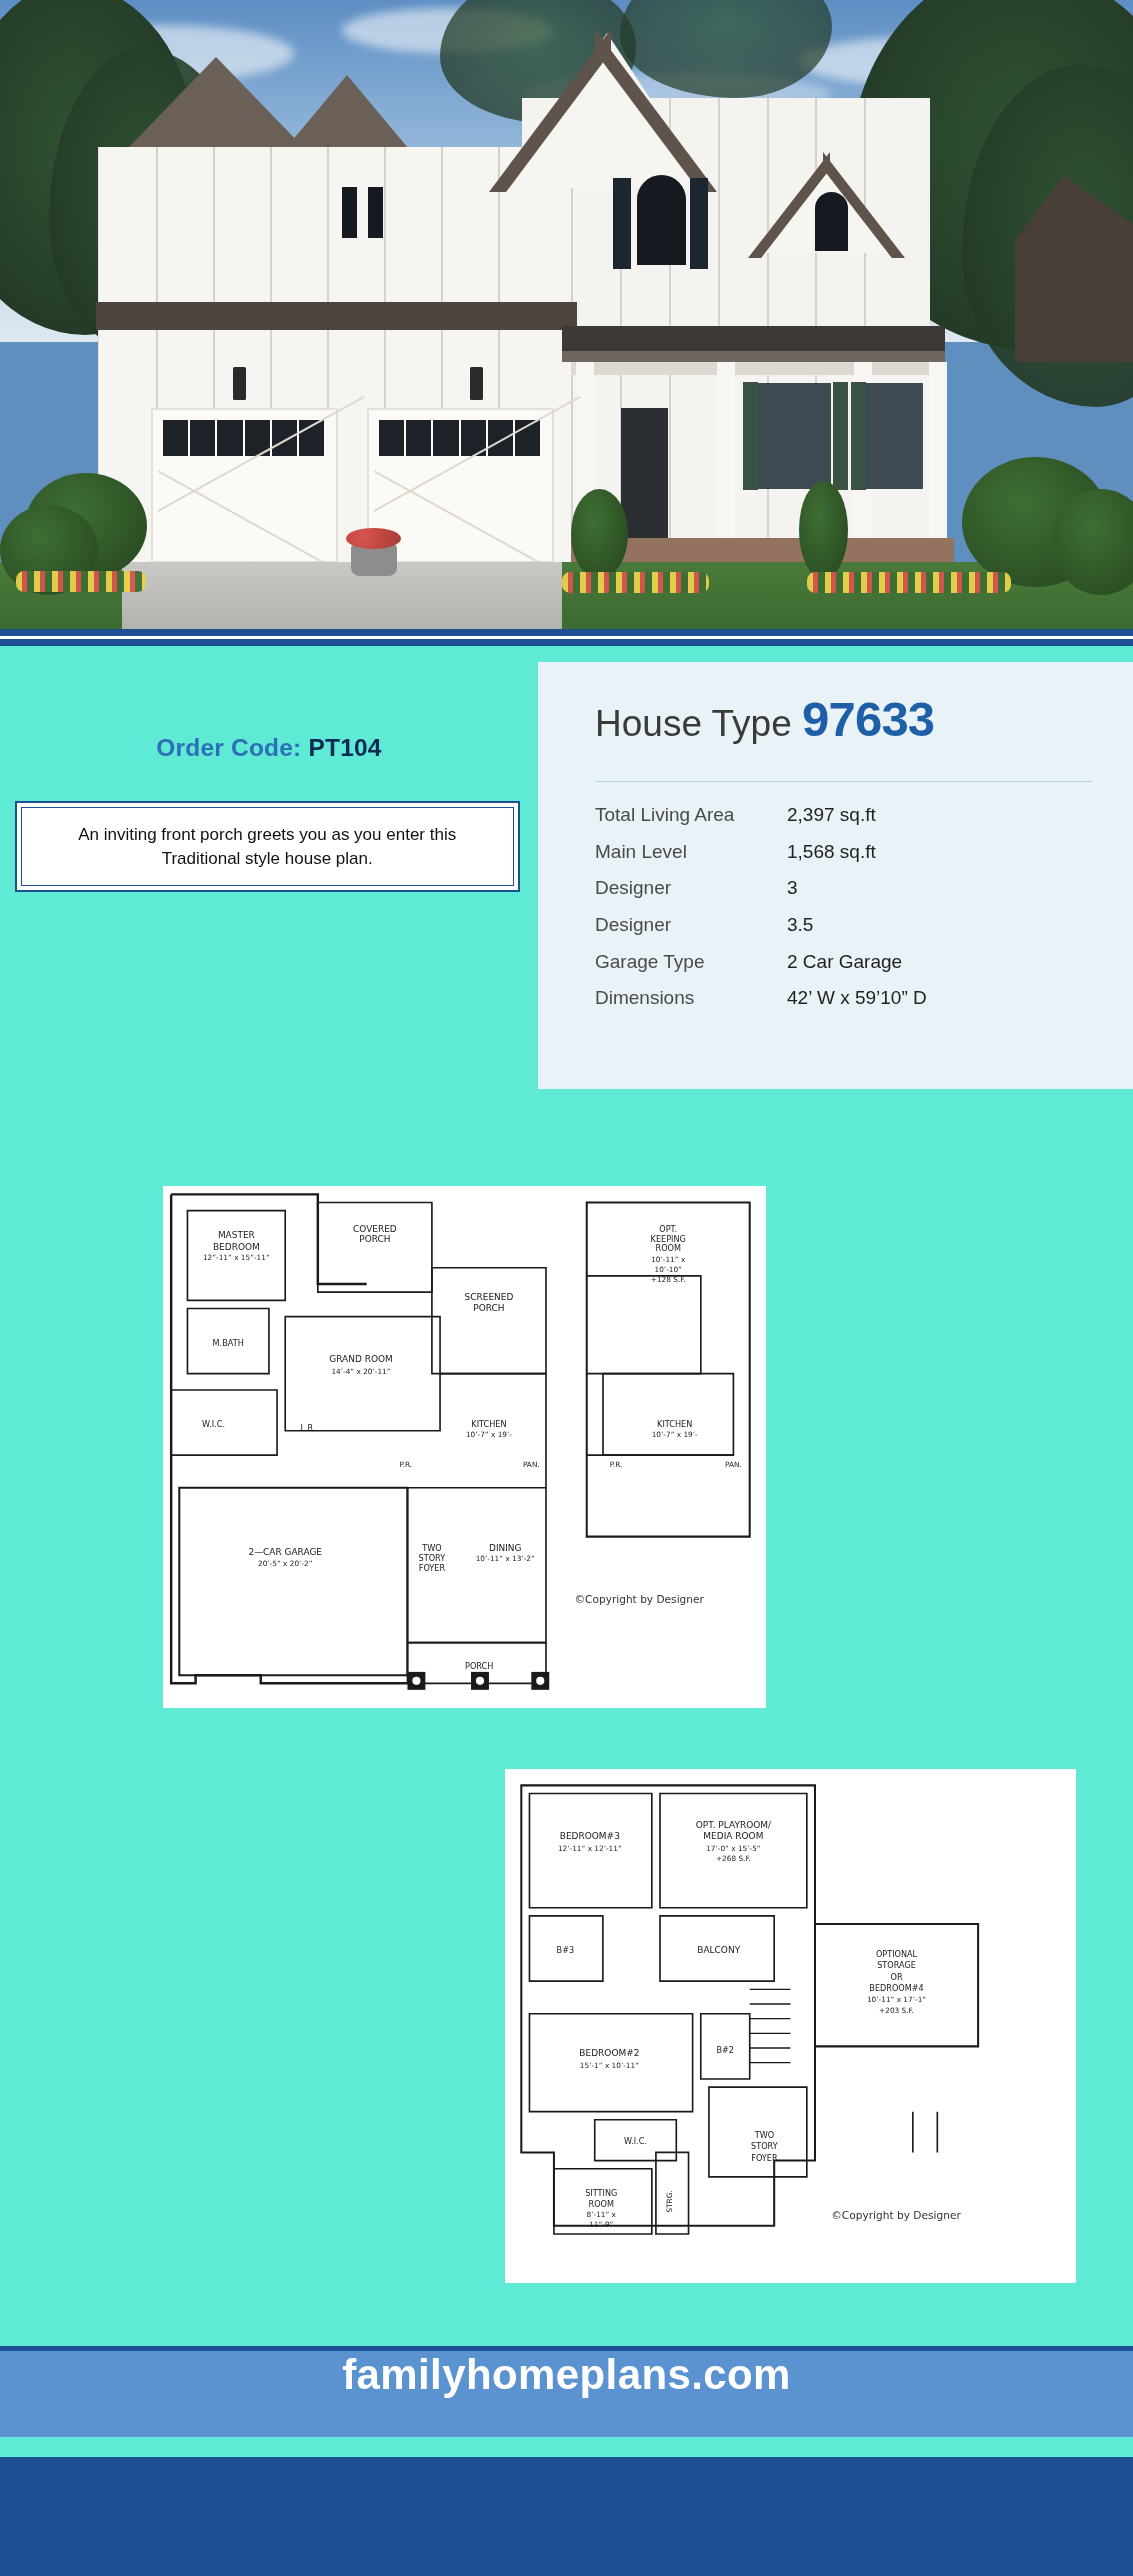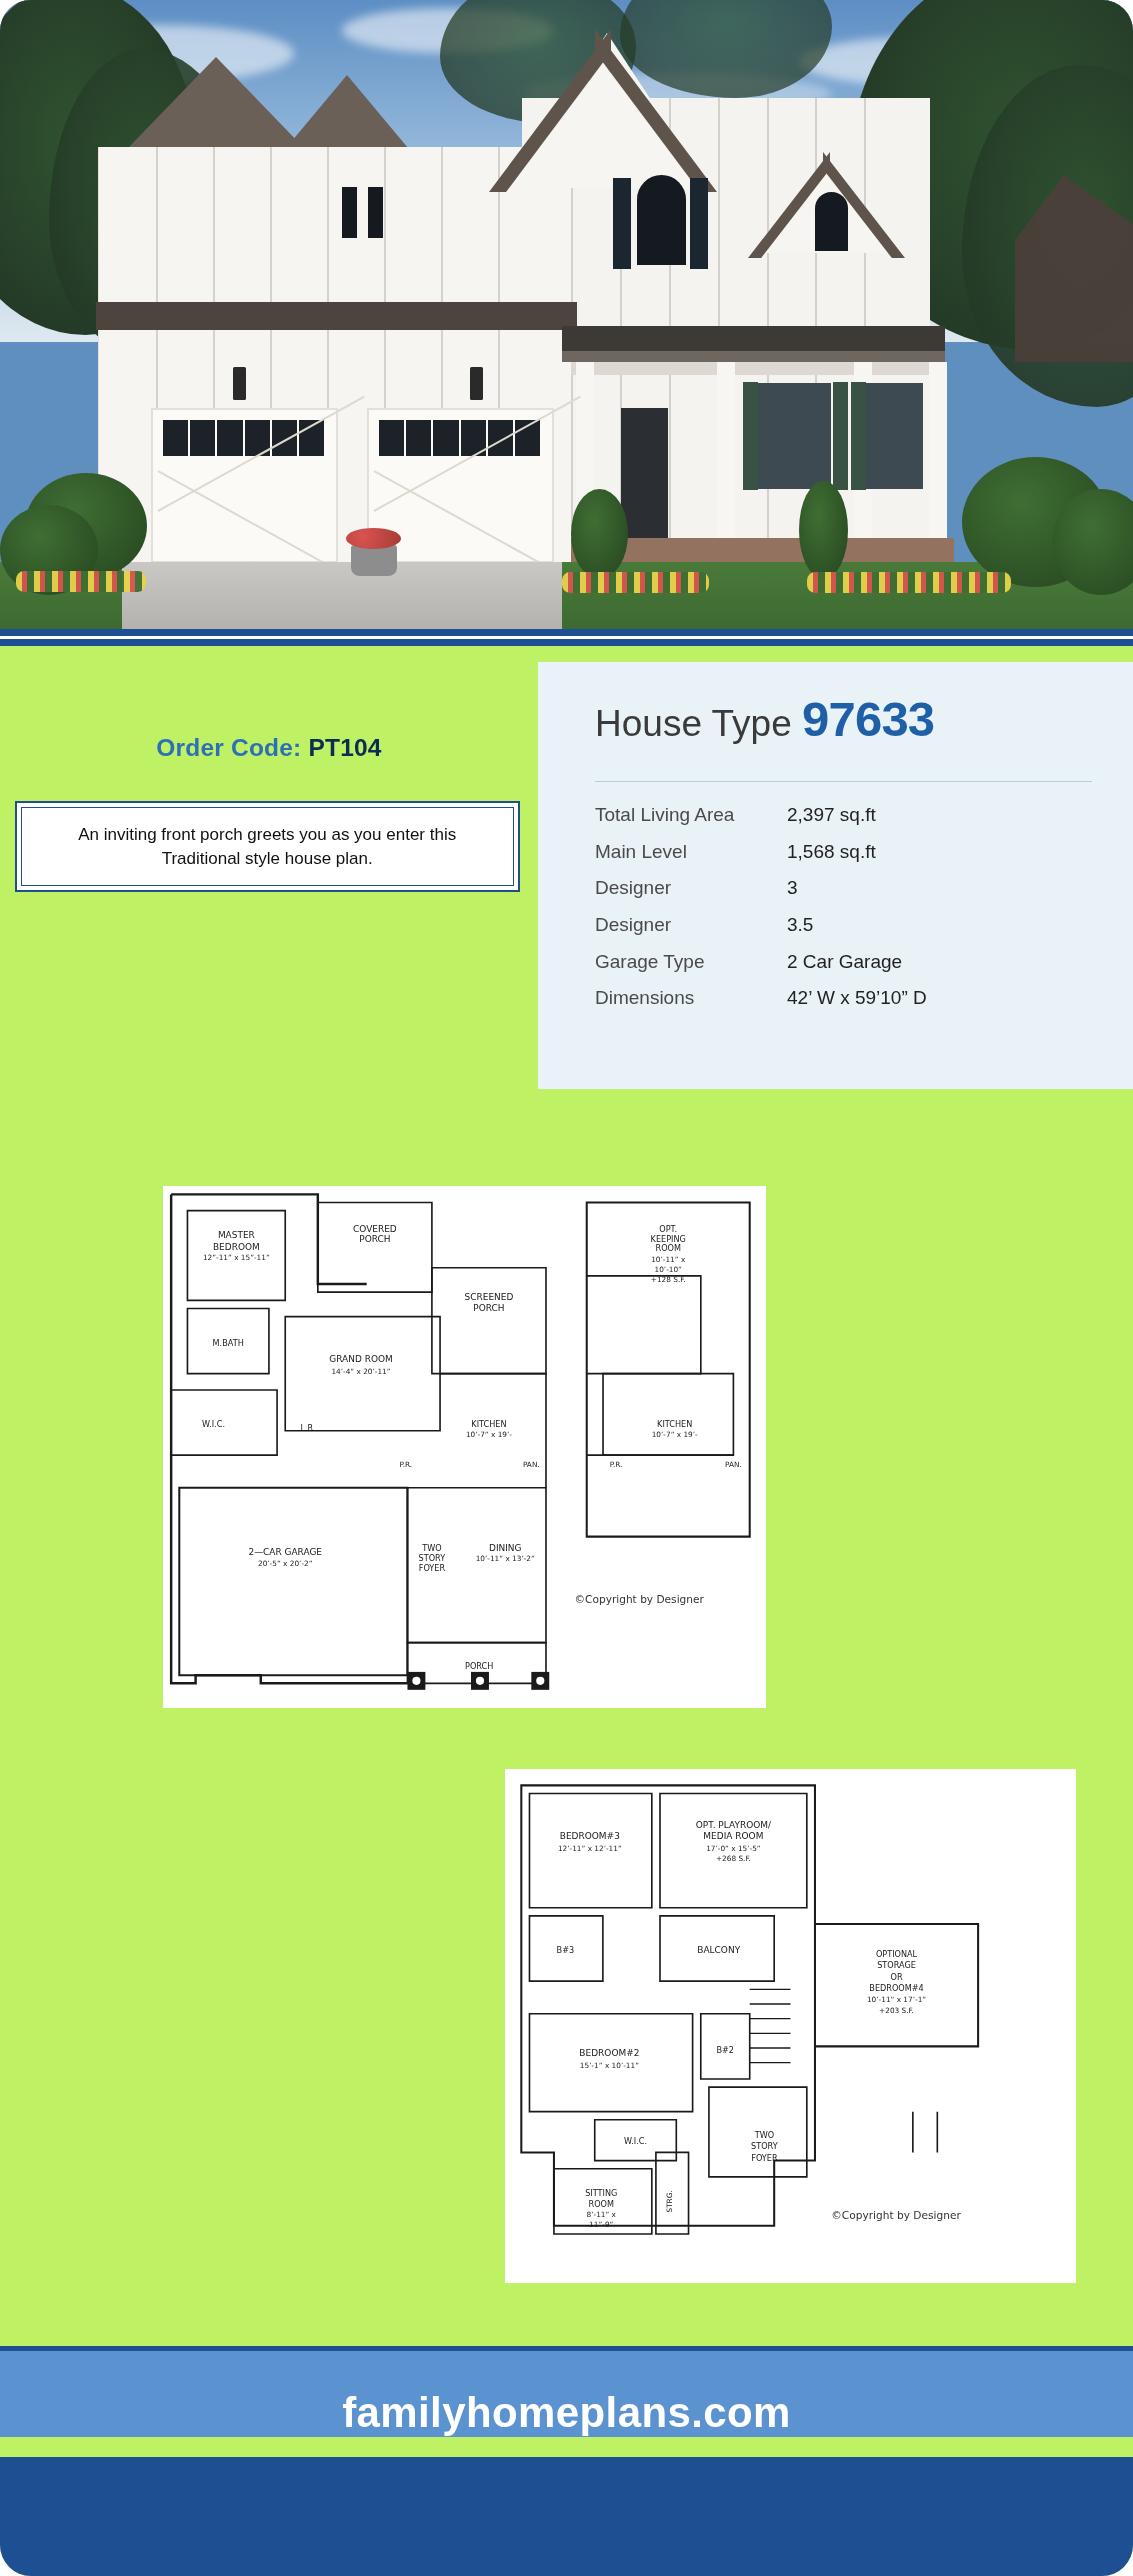--- a/index.html
+++ b/index.html
@@ -7,23 +7,22 @@
     width: 1133px;
     height: 2576px;
     background: #ffffff;
     font-family: "Liberation Sans", sans-serif;
   }
 
   .page {
     position: relative;
     width: 1133px;
     height: 2576px;
-    background: #bef264;
+    background: #5eead4;
     overflow: hidden;
-    border-radius: 31px;
   }
 
   
   .hero {
     position: absolute;
     left: 0; top: 0;
     width: 1133px; height: 629px;
     overflow: hidden;
     background: #5f8fbf;
   }
@@ -244,21 +243,21 @@
   }
   .plan-main { left: 163px; top: 1186px; width: 603px; height: 522px; }
   .plan-upper{ left: 505px; top: 1769px; width: 571px; height: 514px; }
   .plan svg { display:block; width:100%; height:100%; }
   .copyright-note { font-size: 13px; fill:#333; }
 
   
   .footer-top { position:absolute; left:0; top:2346px; width:1133px; height:4.9px; background:#1f4f93; }
   .footer {
     position:absolute; left:0; top:2351px; width:1133px; height:86px;
-    background:#5b92d0; display:flex; align-items:flex-end; justify-content:center;
+    background:#5b92d0; display:flex; align-items:flex-start; justify-content:center;
   }
   .footer-text {
     color:#ffffff; font-size:42px; font-weight:bold; letter-spacing:0.4px;
   }
   .footer-bottom { position:absolute; left:0; top:2457px; width:1133px; height:119px; background:#1f4f93; }
 </style>
 </head>
 <body>
 
 <div class="page">

